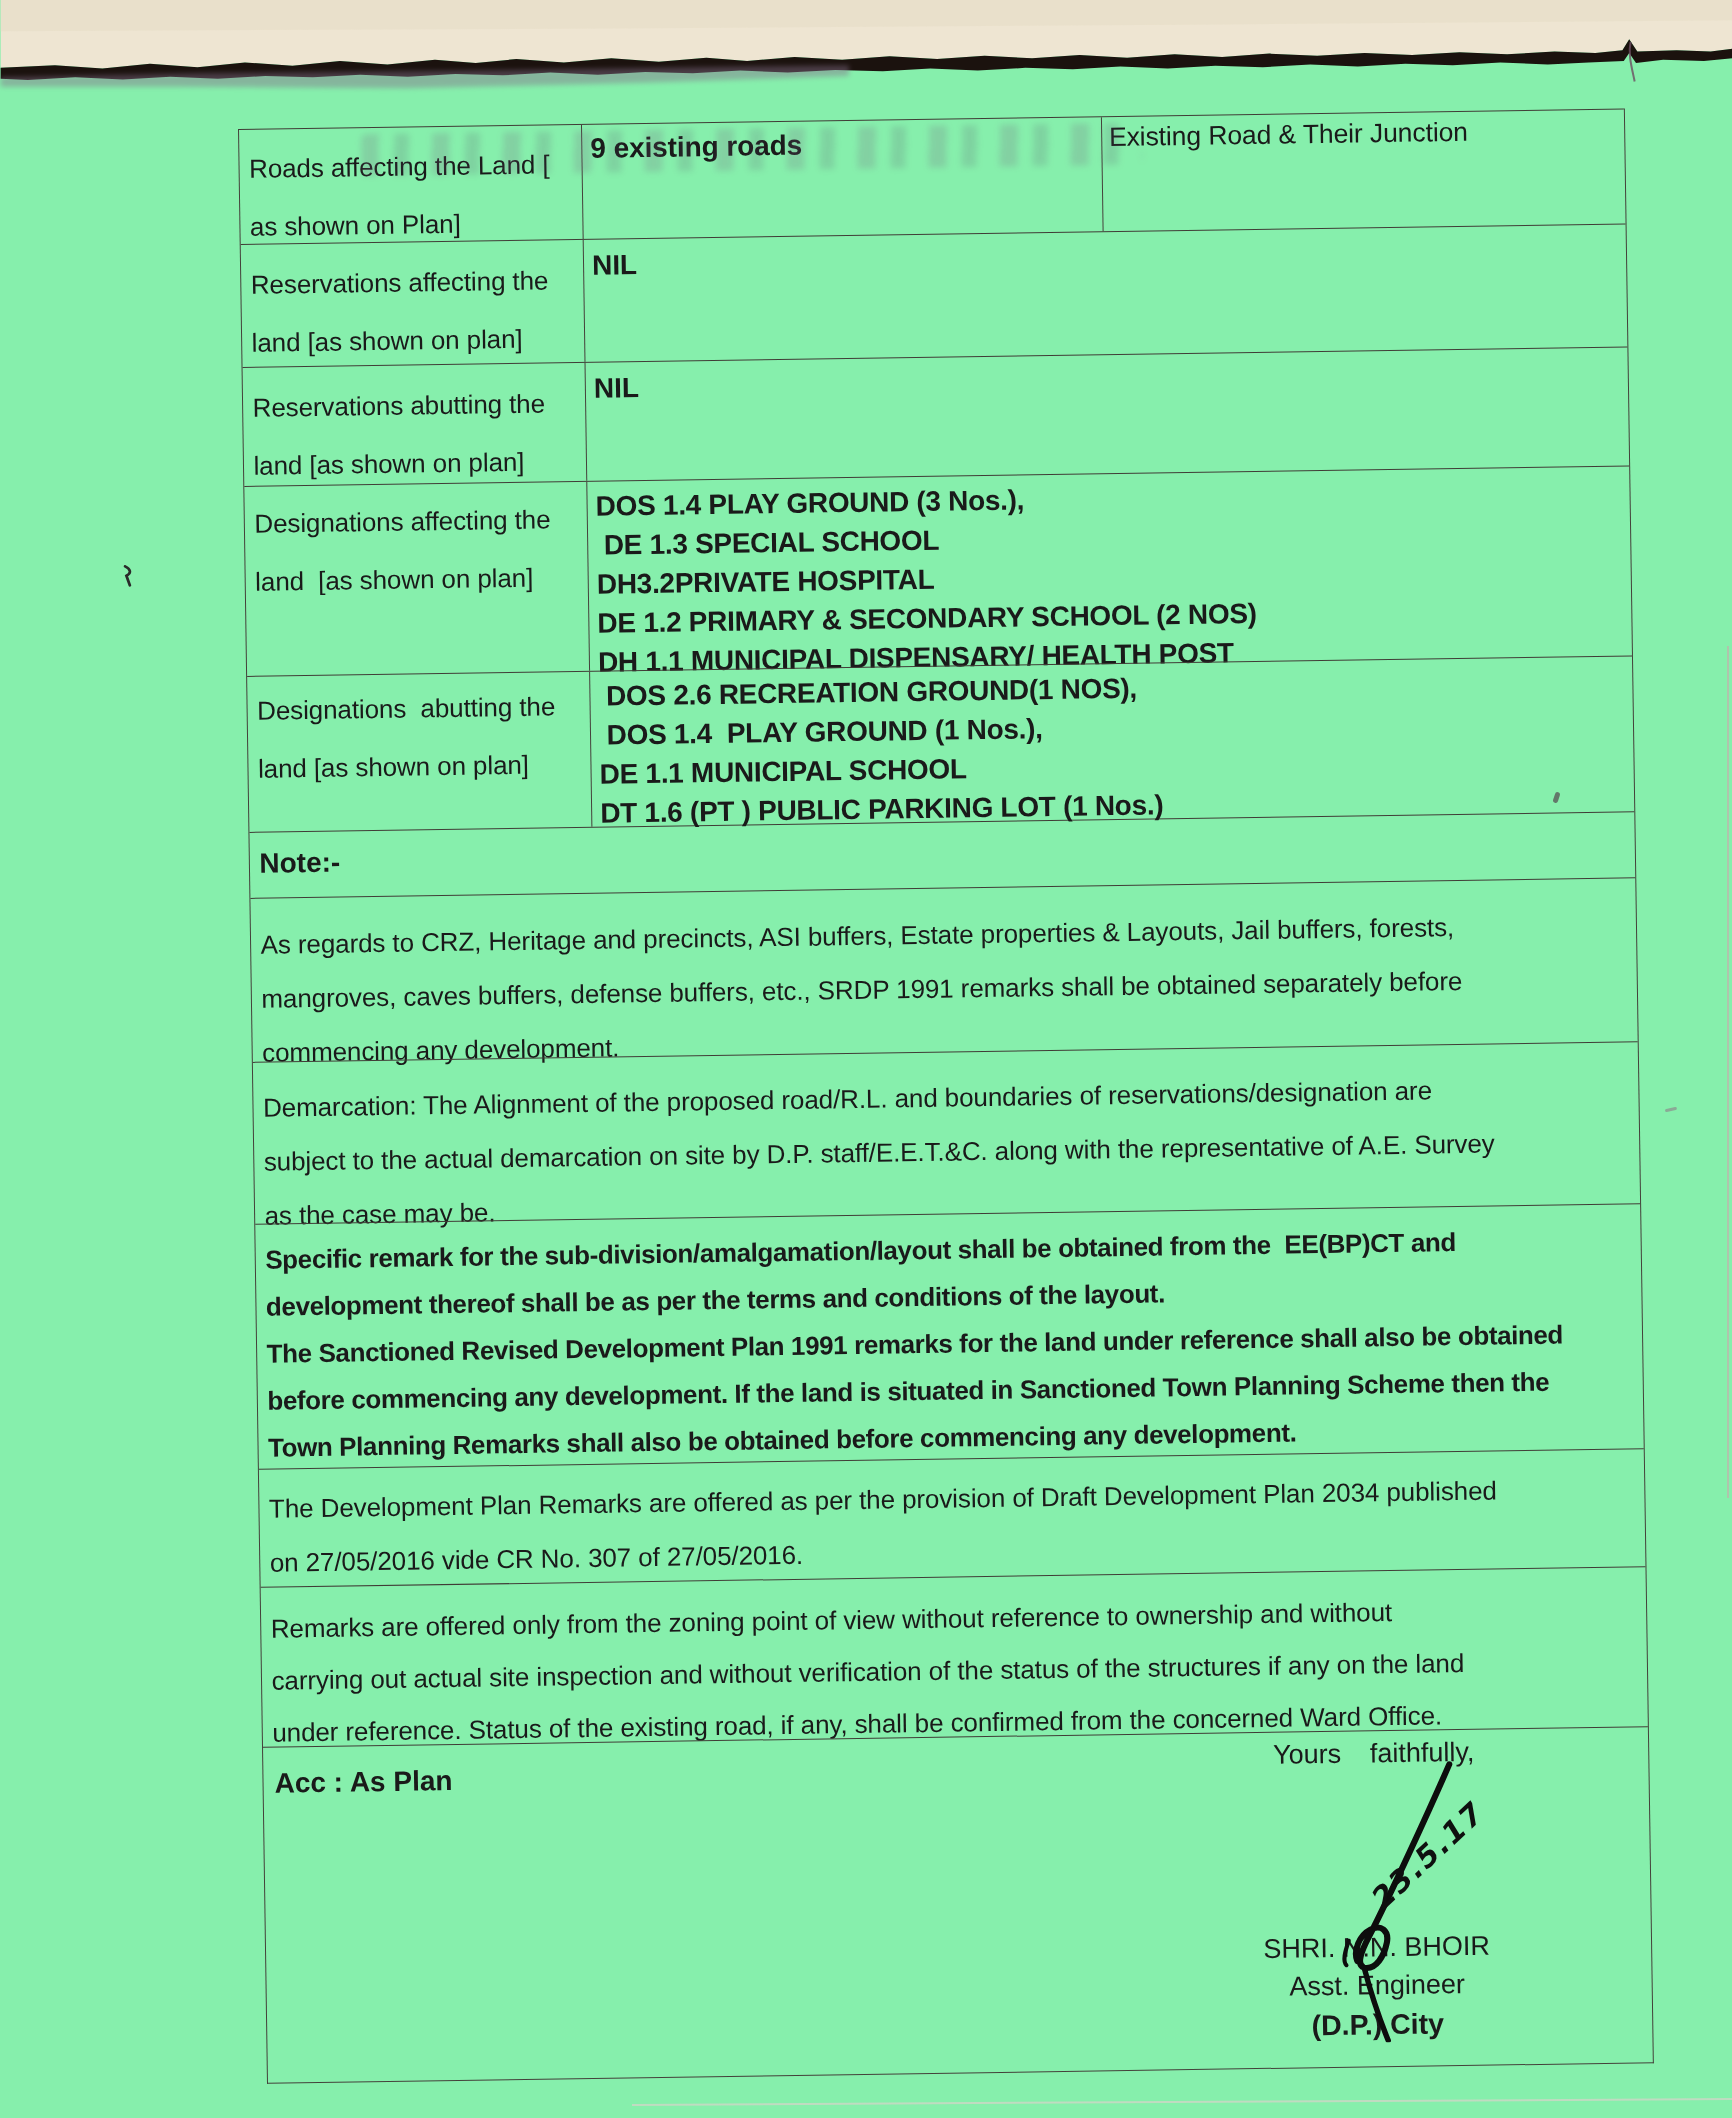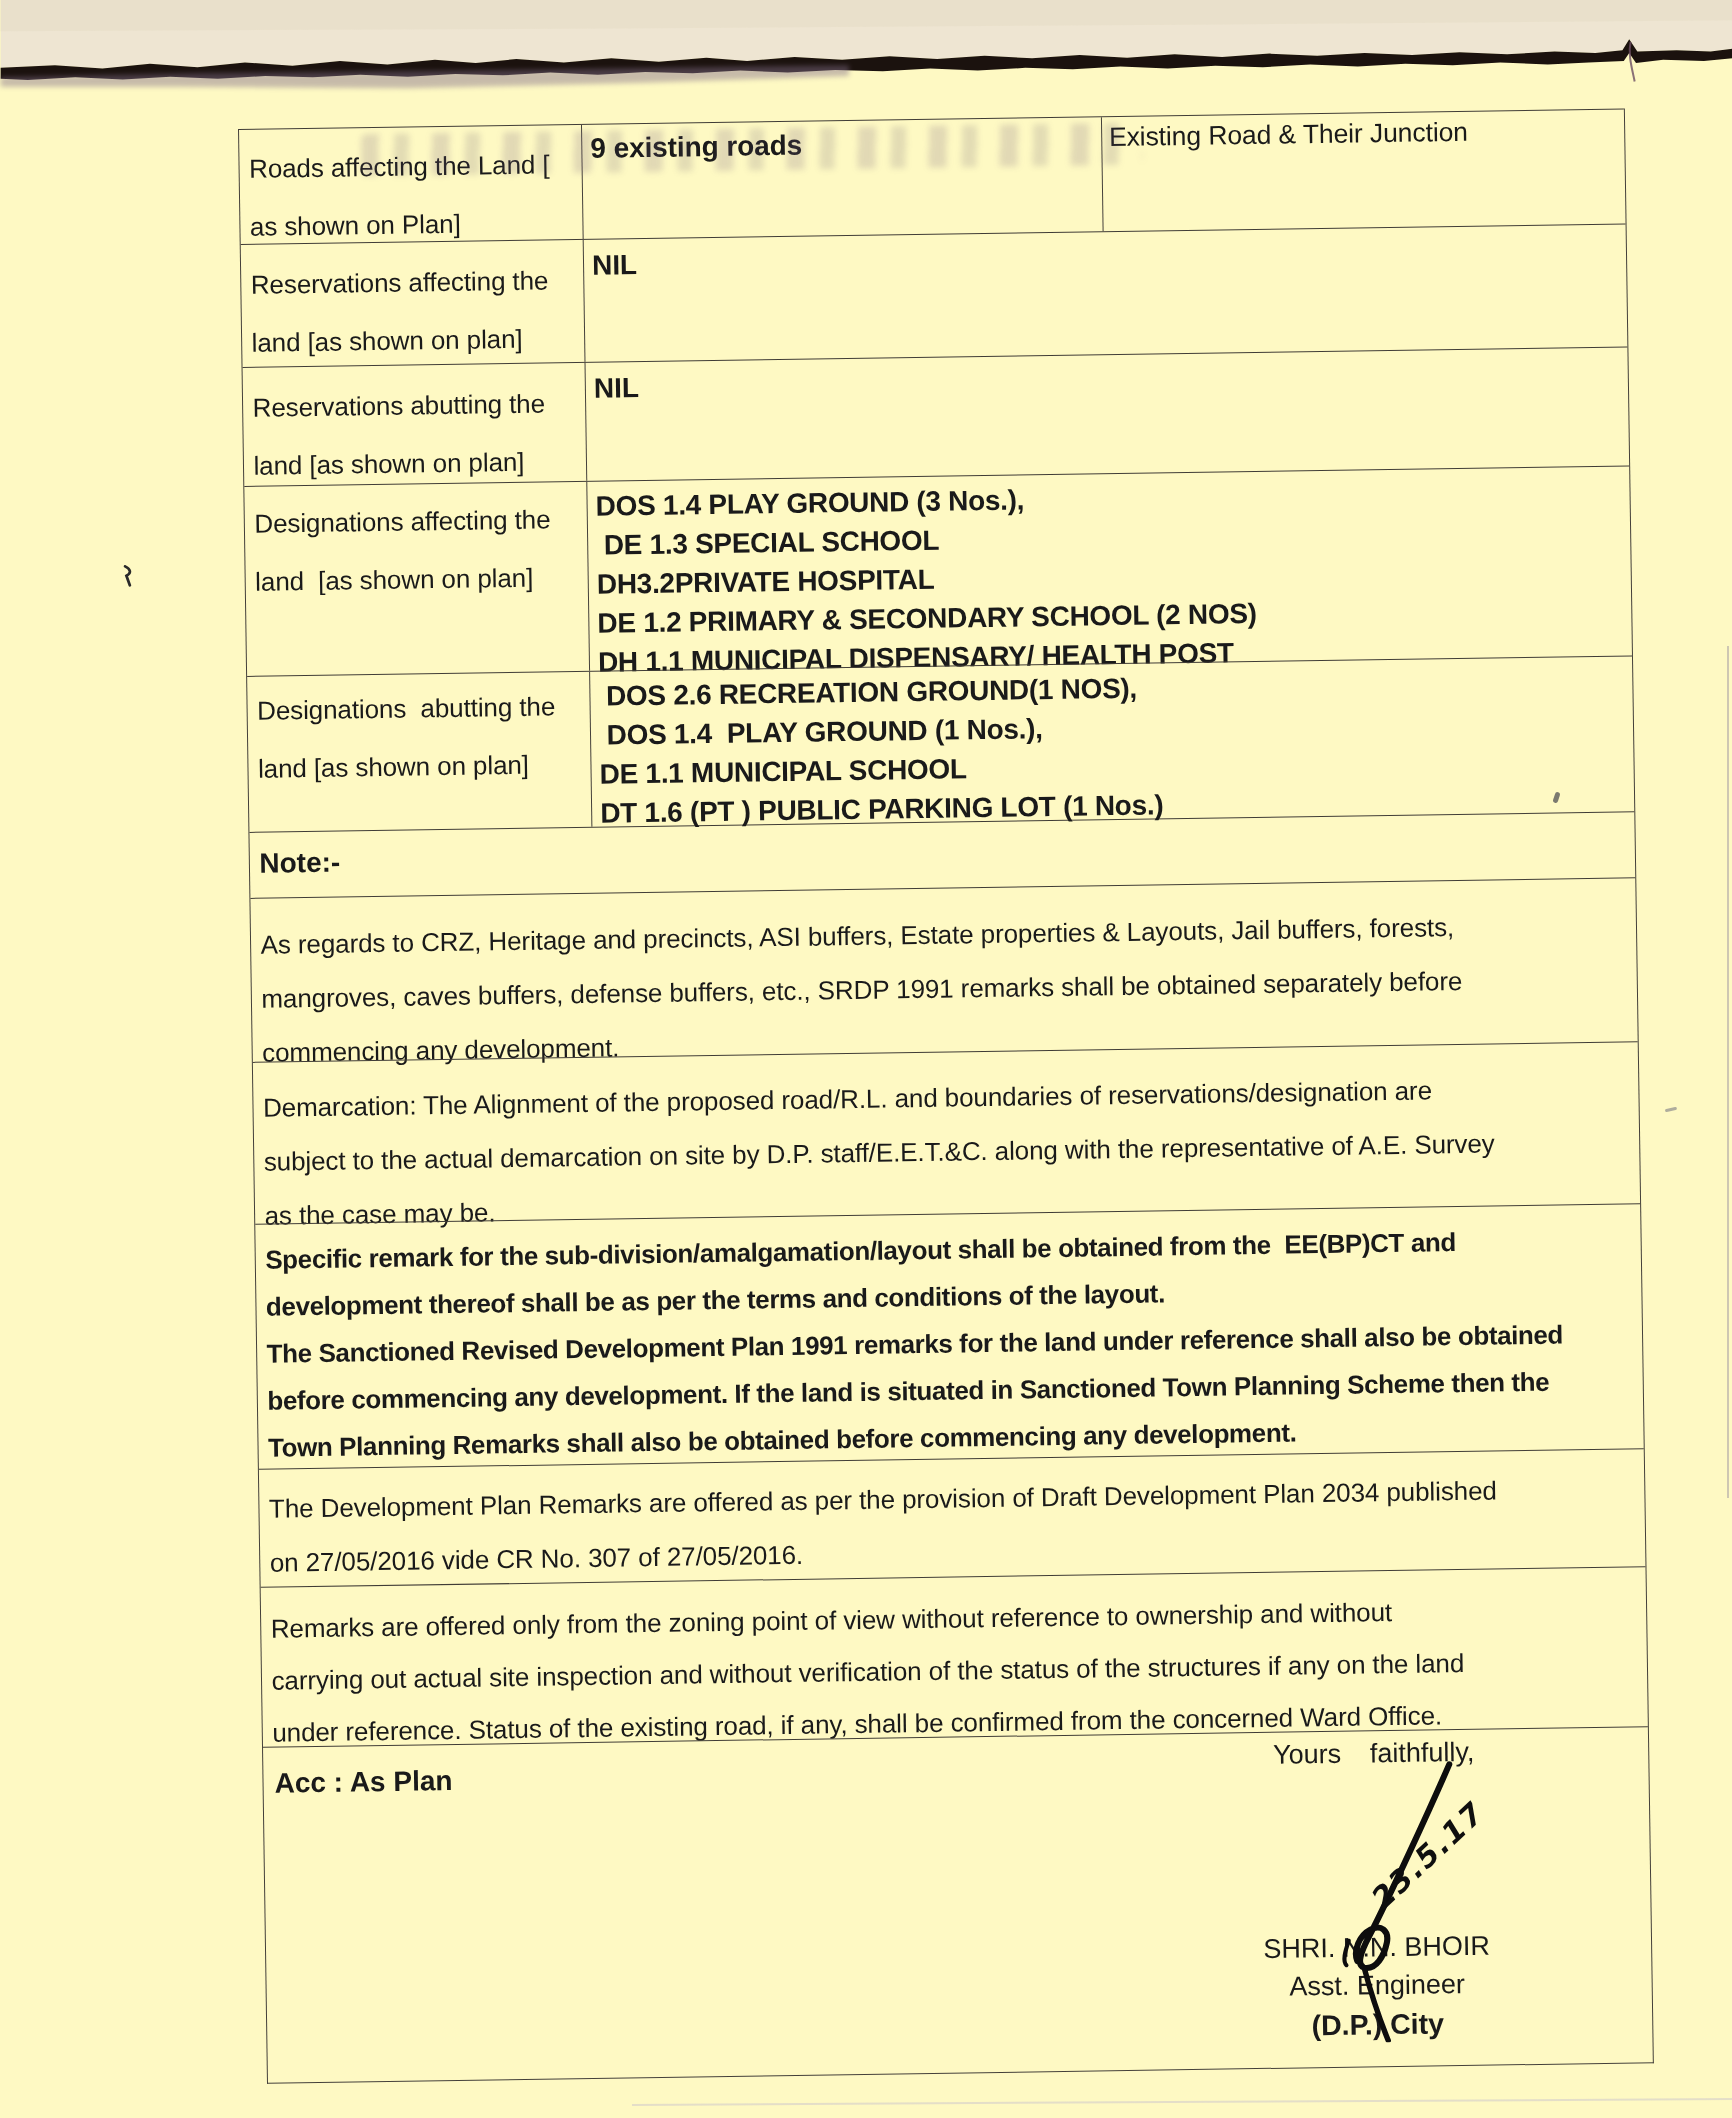--- a/index.html
+++ b/index.html
@@ -2,21 +2,21 @@
 <html style="font-size:11px"><head>
 <meta charset="utf-8">
 <style>
   html,body{margin:0;padding:0;}
   body{
     width:1733px;height:2119px;position:relative;overflow:hidden;
     background:#fcfbf8;
     font-family:"Liberation Sans","DejaVu Sans",sans-serif;
     color:#1a1a1a;
   }
-  .page{position:absolute;inset:0;background:#fef9c3;}
+  .page{position:absolute;inset:0;background:#86efac;}
   
   .torn{position:absolute;top:0;left:0;}
   
   .doc{
     position:absolute;left:238px;top:129px;width:1385px;
     transform:rotate(-0.85deg);transform-origin:0 0;
     border-left:1.4px solid #44403a;border-right:1.4px solid #44403a;border-bottom:1.4px solid #44403a;
     background:transparent;
   }
   .trow{display:flex;border-top:1.4px solid #403c36;position:relative;}

